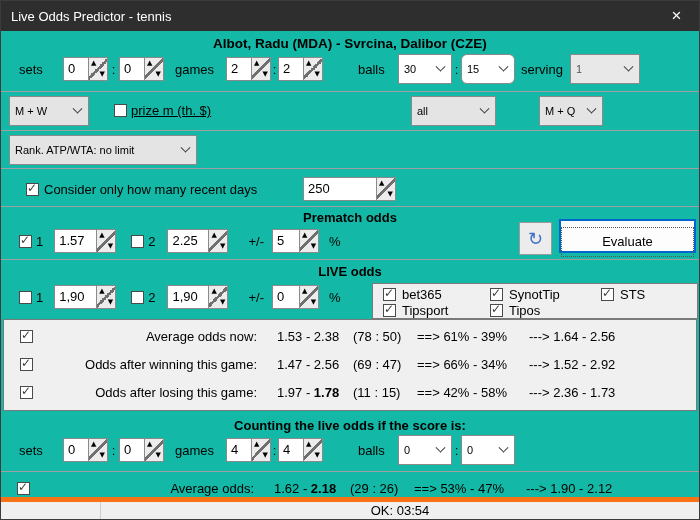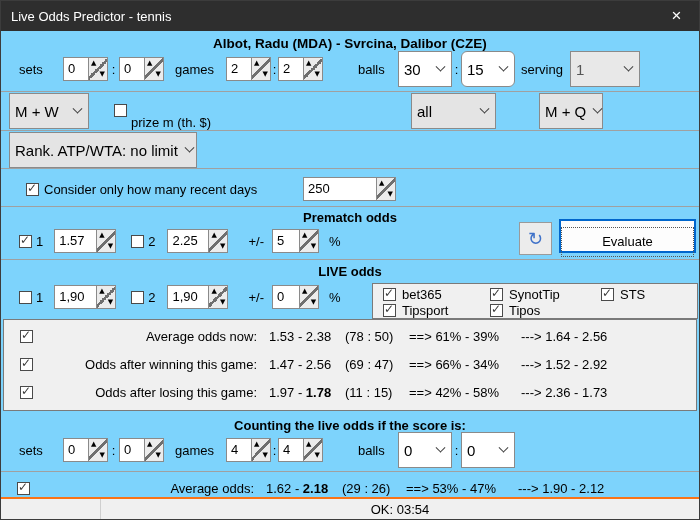--- a/index.html
+++ b/index.html
@@ -5,41 +5,41 @@
   * { margin:0; padding:0; box-sizing:border-box; }
   html,body { width:700px; height:520px; font-family:"Liberation Sans",sans-serif; font-size:13px; color:#000; }
   .window { width:700px; height:520px; border:1px solid #3c3c3c; background:#f0f0f0; position:relative; overflow:hidden; }
 
   
   .titlebar { height:30px; background:#2e2e2e; color:#fff; display:flex; align-items:center; }
   .titlebar .title { padding-left:10px; font-size:13px; flex:1; }
   .close-btn { width:45px; height:30px; display:flex; align-items:center; justify-content:center; color:#fff; font-size:17px; cursor:default; }
 
   
-  .content { position:absolute; top:30px; left:0; right:0; height:468px; background:#7dd3fc; }
+  .content { position:absolute; top:30px; left:0; right:0; height:468px; background:#14b8a6; }
   .divider { position:absolute; left:0; right:0; height:0; border-top:1px solid #a0a0a0; }
 
   .hdr { position:absolute; left:0; right:0; text-align:center; font-weight:bold; font-size:13px; }
   .match-title { position:absolute; left:0; right:0; top:5px; text-align:center; font-weight:bold; font-size:13.5px; }
 
   .row { position:absolute; left:0; right:0; display:flex; align-items:center; }
   .lbl { display:inline-block; }
 
   
   .spin { display:inline-flex; height:24px; border:1px solid #8a8a8a; background:#fff; }
   .spin-val { flex:1; padding:3px 2px 0 4px; font-size:13px; overflow:hidden; white-space:nowrap; }
   .spin-btns { width:19px; position:relative; border-left:1px solid #8a8a8a;
                background:linear-gradient(135deg,#ececec 45%,#6f6f6f 45%,#6f6f6f 55%,#ececec 55%); }
   .spin-btns i { position:absolute; font-style:normal; font-size:7px; line-height:7px; color:#000; font-family:"DejaVu Sans",sans-serif; }
   .spin-btns .up { top:2px; left:2px; }
   .spin-btns .dn { bottom:2px; right:2px; }
 
   
-  .combo { display:inline-flex; height:36px; border:1px solid #8a8a8a; background:#fff; align-items:center;
-           justify-content:space-between; padding:0 7px 0 5px; font-size:15px; white-space:nowrap; }
+  .combo { display:inline-flex; height:30px; border:1px solid #8a8a8a; background:#fff; align-items:center;
+           justify-content:space-between; padding:0 7px 0 5px; font-size:11px; white-space:nowrap; }
   .combo.gray { background:#e4e4e4; }
   .combo.disabled { background:#e8e8e8; color:#565656; }
   .chev { width:7px; height:7px; border-right:1.5px solid #3c3c3c; border-bottom:1.5px solid #3c3c3c;
           transform:rotate(45deg) translate(-2px,-2px); flex:none; margin-left:8px; }
 
   
   .cb { width:13px; height:13px; border:1px solid #4a4a4a; background:#fff; display:inline-block; position:relative; flex:none; }
   .cb.checked::after { content:"\2713"; position:absolute; top:-3px; left:0px; font-size:12px; font-weight:bold;
                        color:#3a3a3a; font-family:"DejaVu Sans",sans-serif; }
 
@@ -52,28 +52,28 @@
                  justify-content:center; font-size:13px; }
   .default-btn .inner { border:1px dotted #555; width:100%; height:100%; display:flex; align-items:center; justify-content:center;margin-top:11px; }
 
   
   .bookies-box { position:absolute; left:371px; top:252px; width:326px; height:36px; border:1px solid #7a7a7a; background:#f0f0f0; }
   .bookie { position:absolute; display:flex; align-items:center; gap:6px; height:14px; }
   .results-box { position:absolute; left:2px; top:288px; width:694px; height:92px; border:1px solid #7a7a7a; background:#f0f0f0; }
 
   .res-row { position:absolute; left:8px; right:0; height:26px; display:flex; align-items:center; padding-left:8px; }
   .res-label { display:inline-block; width:218px; margin-left:6px; text-align:right; white-space:nowrap; }
-  .res-odds  { display:inline-block; width:76px; margin-left:12px; white-space:nowrap; }
+  .res-odds  { display:inline-block; width:76px; margin-left:20px; white-space:nowrap; }
   .res-count { display:inline-block; width:58px; white-space:nowrap; }
   .res-pct   { display:inline-block; width:104px; margin-left:6px; white-space:nowrap; }
   .res-proj  { display:inline-block; margin-left:8px; white-space:nowrap; }
   .bold { font-weight:bold; }
 
   
-  .statusbar { position:absolute; left:0; right:0; bottom:0; height:22px; background:#f0f0f0; border-top:2px solid #f97316; display:flex; }
+  .statusbar { position:absolute; left:0; right:0; bottom:0; height:22px; background:#f0f0f0; border-top:5px solid #f97316; display:flex; }
   .status-cell-left { width:100px; border-right:1px solid #cfcfcf; }
   .status-cell-main { flex:1; display:flex; align-items:center; justify-content:center; font-size:13px; }
 </style>
 </head>
 <body>
 
 <div class="window">
 
   <div class="titlebar">
     <span class="title">Live Odds Predictor - tennis</span>
@@ -137,21 +137,21 @@
     </div>
 
     <div class="divider" style="top:60px;"></div>
 
     <div class="row" style="top:66px; height:28px;">
       <span class="combo gray" style="position:absolute; left:8px; width:80px;">
         <span>M + W</span>
         <span class="chev"></span>
       </span>
       <span class="cb" style="position:absolute; left:113px; top:7px;"></span>
-      <span class="lbl" style="position:absolute; left:130px; top:18px;">prize m (th. $)</span>
+      <span class="lbl" style="position:absolute; left:130px; top:6px;text-decoration:underline;">prize m (th. $)</span>
       <span class="combo gray" style="position:absolute; left:538px; width:64px;">
         <span>M + Q</span>
         <span class="chev"></span>
       </span>
       <span class="combo gray" style="position:absolute; left:410px; width:85px;">
         <span>all</span>
         <span class="chev"></span>
       </span>
     </div>
 

